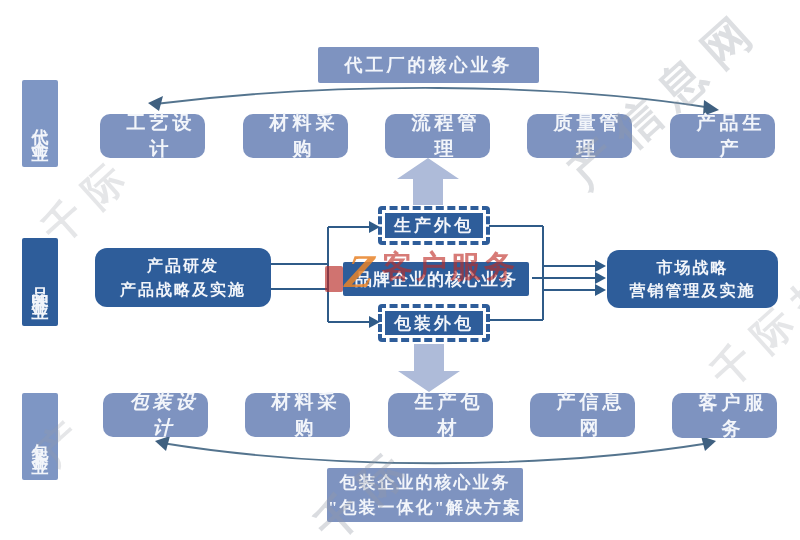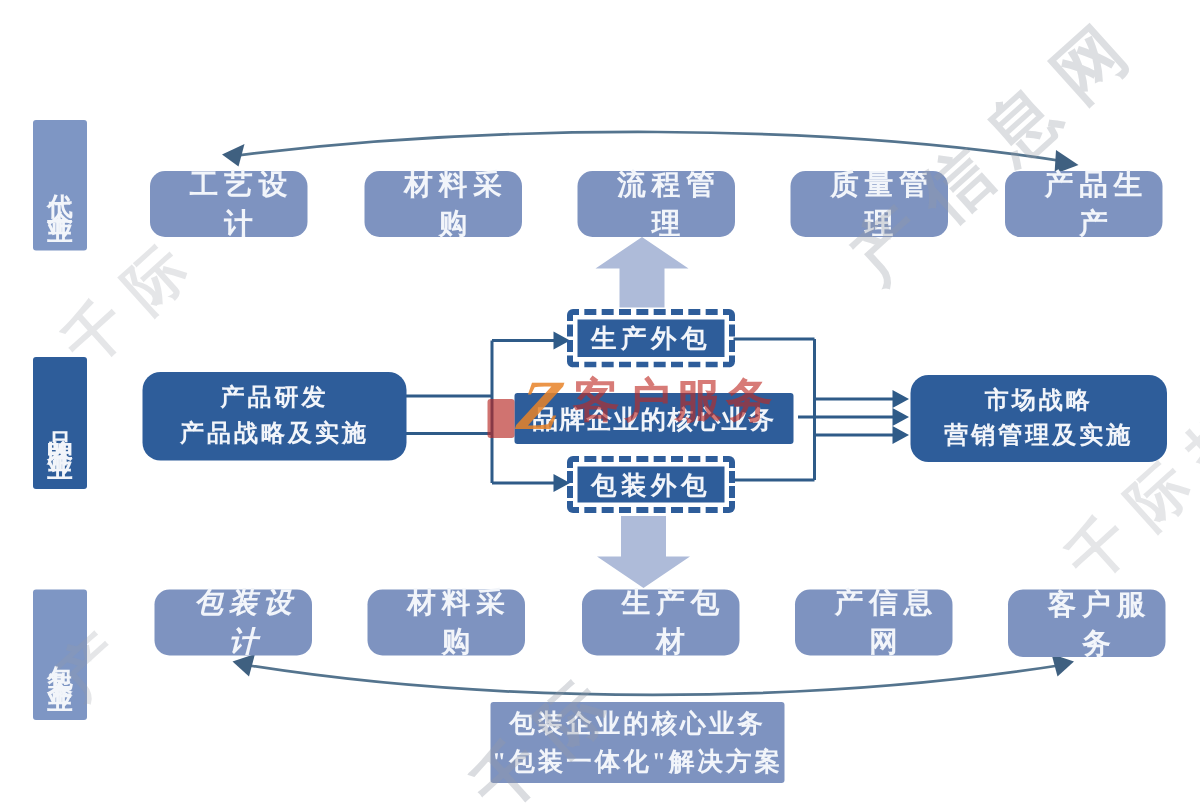--- a/index.html
+++ b/index.html
@@ -108,20 +108,21 @@
     </g>
     <polygon points="595,260 606,266 595,272" fill="#2f5b88"></polygon>
     <polygon points="595,272 606,278 595,284" fill="#2f5b88"></polygon>
     <polygon points="595,284 606,290 595,296" fill="#2f5b88"></polygon>
   </svg>
 
   <div class="box med vcat" id="cat-oem">代工企业</div>
   <div class="box dark vcat" id="cat-brand">品牌企业</div>
   <div class="box med vcat" id="cat-pack">包装企业</div>
 
+  <div class="box med header" id="oem-header">代工厂的核心业务</div>
   <div class="box med round item" id="oem-0">工艺设计</div>
   <div class="box med round item" id="oem-1">材料采购</div>
   <div class="box med round item" id="oem-3">质量管理</div>
   <div class="box med round item" id="oem-2">流程管理</div>
   <div class="box med round item" id="oem-4">产品生产</div>
 
   <div class="box stamp" id="stamp-top">生产外包</div>
   <div class="box dark" id="brand-center">品牌企业的核心业务</div>
   <div class="box dark round-lg two-line" id="brand-left">
     <span>产品研发</span>

